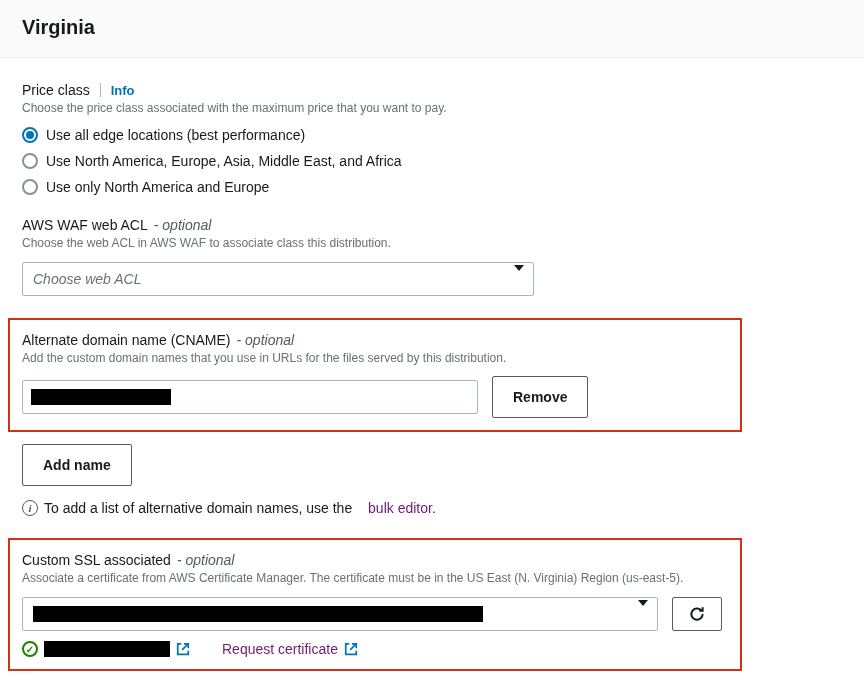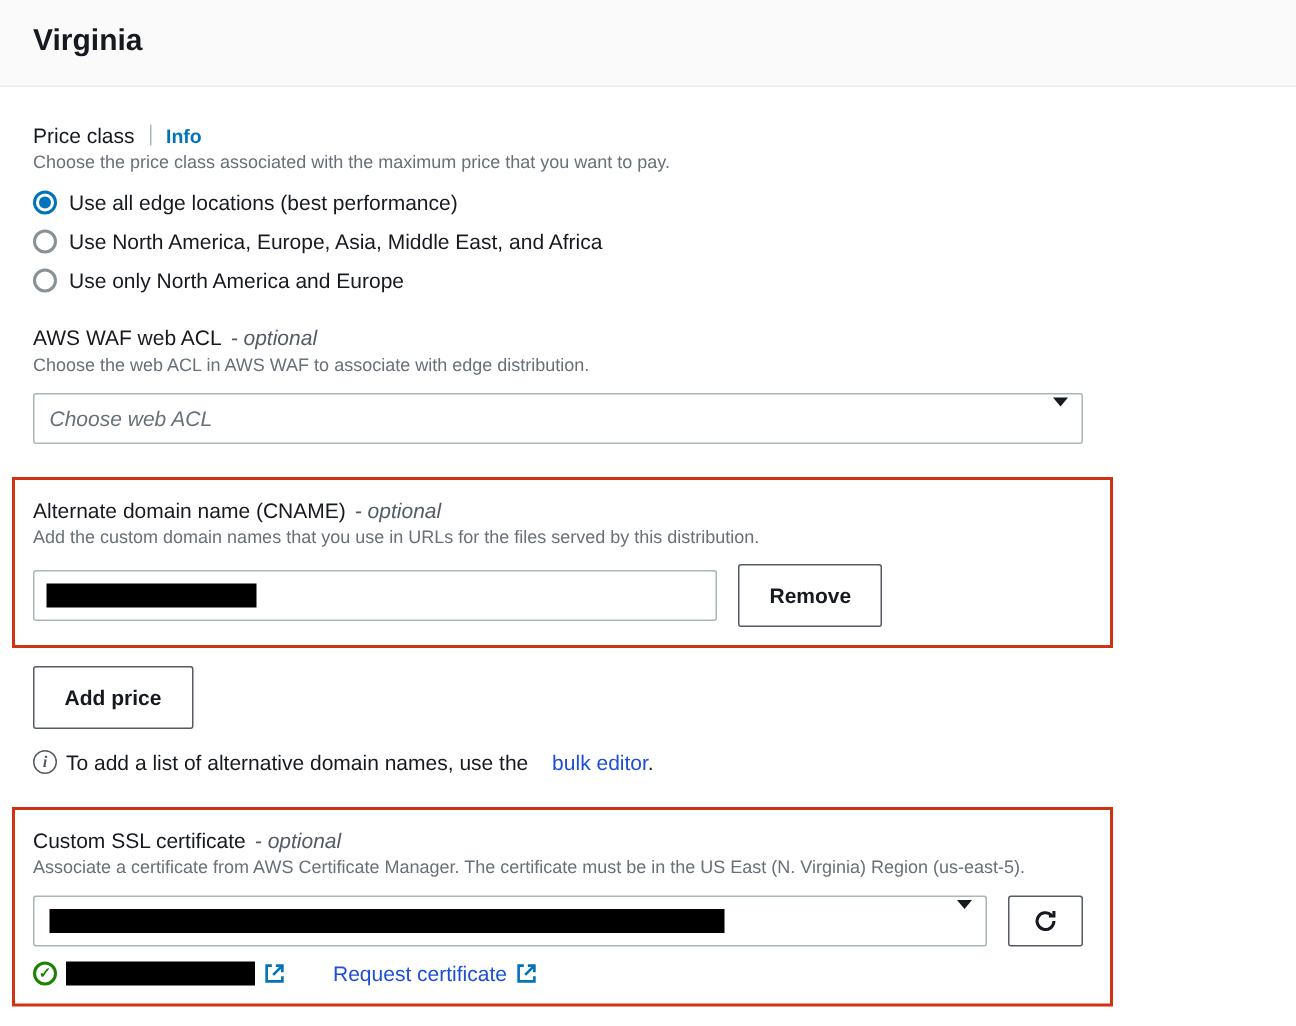--- a/index.html
+++ b/index.html
@@ -82,21 +82,21 @@
   }
   .radio-circle.selected { border-color: #0073bb; }
   .radio-dot {
     width: 8px;
     height: 8px;
     border-radius: 50%;
     background: #0073bb;
   }
   .select-wrap {
     position: relative;
-    width: 700px;
+    width: 512px;
   }
   .select-box {
     width: 100%;
     height: 34px;
     border: 1px solid #aab7b8;
     border-radius: 2px;
     background: #fff;
     padding: 6px 30px 6px 10px;
     font-size: 14px;
     color: #687078;
@@ -162,21 +162,21 @@
   }
   .btn-small { padding: 6px 20px; }
   .info-line {
     display: flex;
     align-items: center;
     gap: 6px;
     font-size: 14px;
     color: #16191f;
     margin-top: 14px;
   }
-  .link { color: #1d4ed8; cursor: pointer; padding-left: 12px; }
+  .link { color: #701a75; cursor: pointer; padding-left: 12px; }
   .cert-select-row {
     display: flex;
     align-items: center;
     gap: 14px;
   }
   .cert-select-wrap {
     position: relative;
     width: 636px;
   }
   .cert-select-box {
@@ -274,21 +274,21 @@
       </div>
     </div>
   </div>
 
   
   <div class="section">
     <div class="label-row">
       <span class="field-label">AWS WAF web ACL</span>
       <span class="field-label optional">- optional</span>
     </div>
-    <p class="description">Choose the web ACL in AWS WAF to associate with edge distribution.</p>
+    <p class="description">Choose the web ACL in AWS WAF to associate class this distribution.</p>
     <div class="select-wrap">
       <div class="select-box">Choose web ACL</div>
       <span class="caret"><span class="caret-tri"></span></span>
     </div>
   </div>
 
   
   <div class="red-highlight">
     <div class="label-row">
       <span class="field-label">Alternate domain name (CNAME)</span>
@@ -296,35 +296,35 @@
     </div>
     <p class="description">Add the custom domain names that you use in URLs for the files served by this distribution.</p>
     <div class="input-row">
       <div class="text-input">
         <span class="redacted" style="width:140px"></span>
       </div>
       <button class="btn btn-small">Remove</button>
     </div>
   </div>
 
-  <button class="btn" style="margin-top:2px">Add price</button>
+  <button class="btn" style="margin-top:2px">Add name</button>
 
   <div class="info-line">
     <span class="info-circle">i</span>
     <span>
       <span>To add a list of alternative domain names, use the </span><span class="link">bulk editor</span><span>.</span>
     </span>
   </div>
 
   <div style="height:22px"></div>
 
   
   <div class="red-highlight wide">
     <div class="label-row">
-      <span class="field-label">Custom SSL certificate</span>
+      <span class="field-label">Custom SSL associated</span>
       <span class="field-label optional">- optional</span>
     </div>
     <p class="description">Associate a certificate from AWS Certificate Manager. The certificate must be in the US East (N. Virginia) Region (us-east-5).</p>
     <div class="cert-select-row">
       <div class="cert-select-wrap">
         <div class="cert-select-box">
           <span class="redacted" style="width:450px"></span>
         </div>
         <span class="caret"><span class="caret-tri"></span></span>
       </div>

